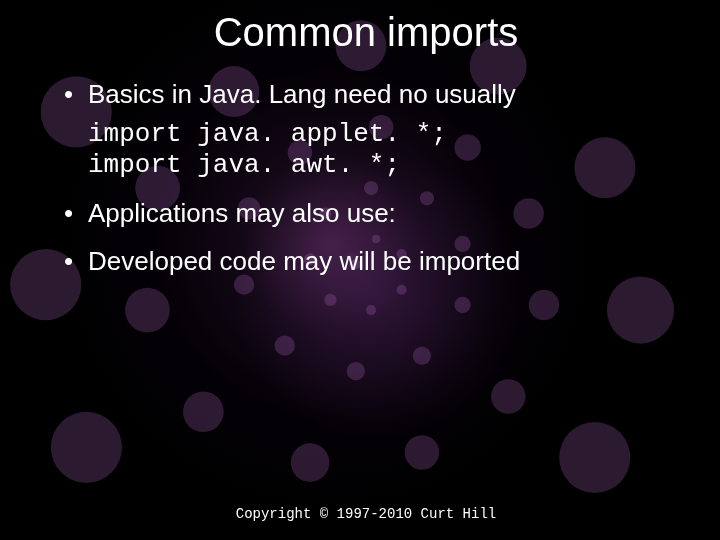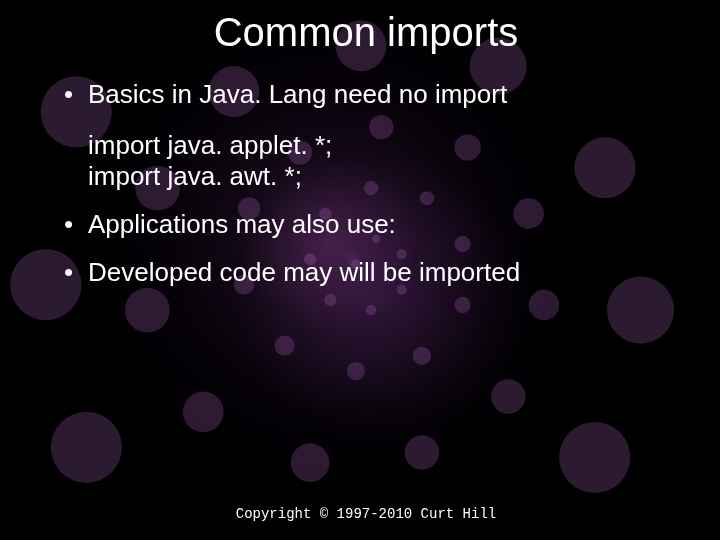--- a/index.html
+++ b/index.html
@@ -57,26 +57,26 @@
     margin-bottom: 2px;
   }
   li.bullet::before {
     content: "•";
     position: absolute;
     left: 4px;
     top: 0;
     font-size: 26px;
   }
   .code {
-    font-family: Liberation Sans, sans-serif;
+    font-family: Liberation Mono, monospace;
     font-size: 26px;
     line-height: 1.2;
     padding-left: 28px;
     white-space: pre;
-    margin-top: 19px;
+    margin-top: 8px;
     margin-bottom: 2px;
   }
   .gap {
     height: 14px;
   }
   .footer {
     position: absolute;
     bottom: 18px;
     left: 0;
     right: 0;
@@ -130,21 +130,21 @@
       <circle cx="85" cy="440" r="35"></circle>
       <circle cx="45" cy="280" r="35"></circle>
       <circle cx="75" cy="110" r="35"></circle>
     </g>
   </svg>
 
   <div class="title">Common imports</div>
 
   <div class="content">
     <ul>
-      <li class="bullet">Basics in Java. Lang need no import</li>
+      <li class="bullet">Basics in Java. Lang need no usually</li>
     </ul>
     <div class="code">import java. applet. *;
 import java. awt. *;</div>
     <div class="gap"></div>
     <ul>
       <li class="bullet">Applications may also use:</li>
     </ul>
     <div class="gap"></div>
     <ul>
       <li class="bullet">Developed code may will be imported</li>

